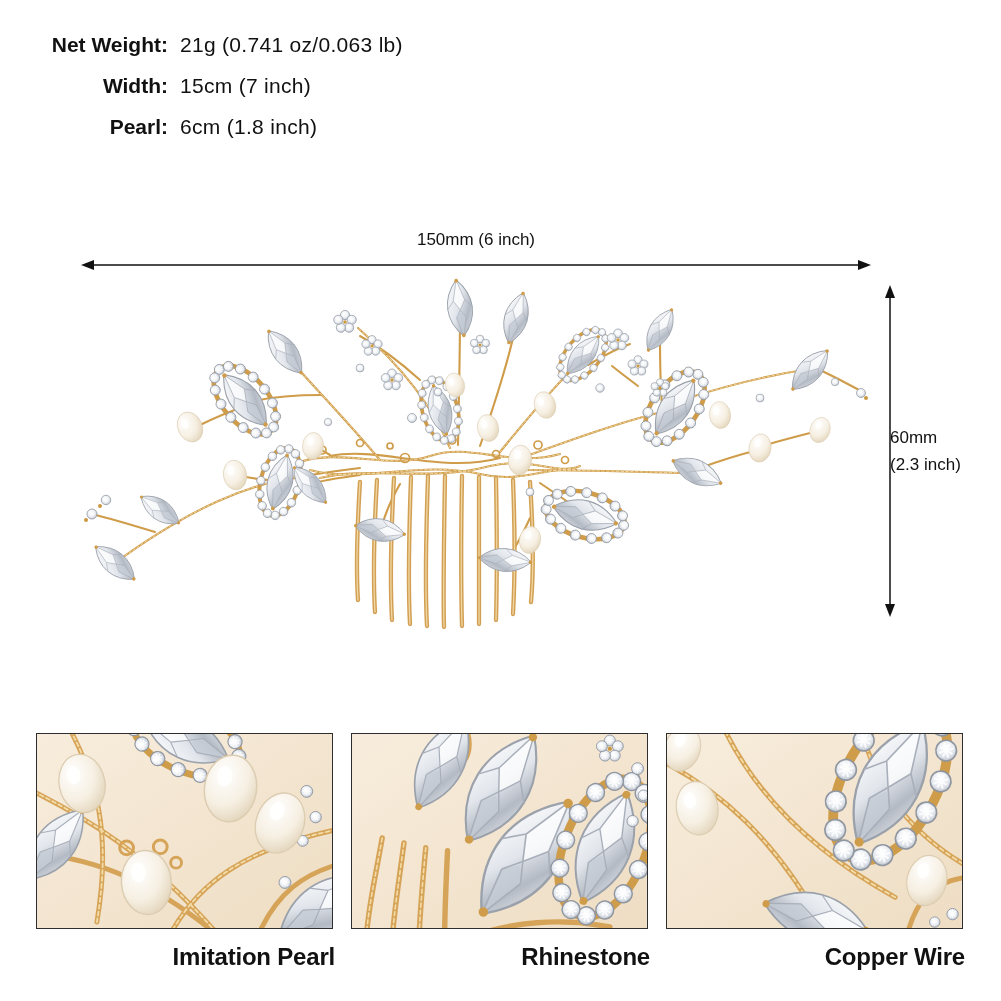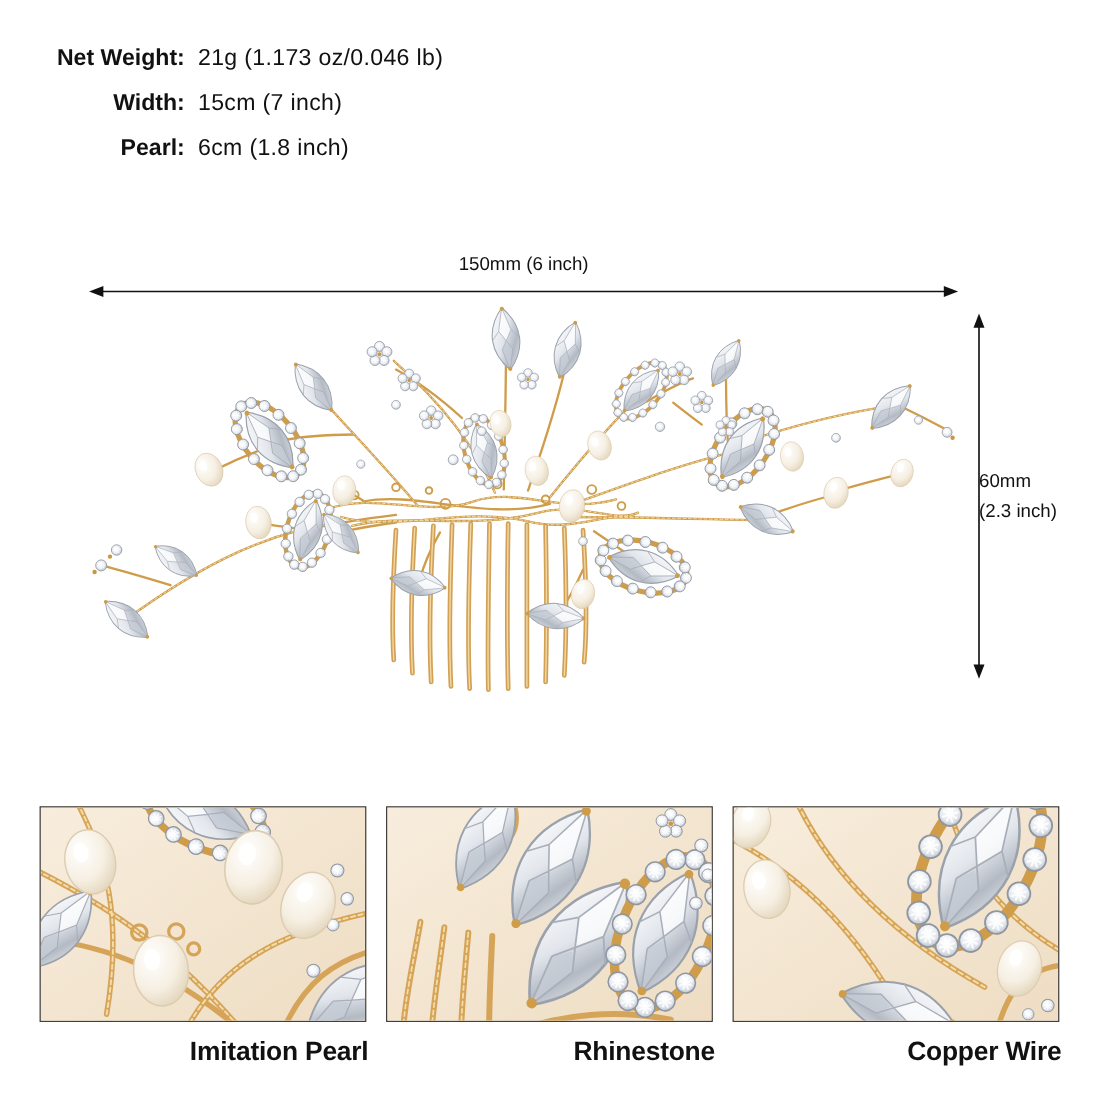--- a/index.html
+++ b/index.html
@@ -8,21 +8,21 @@
   }
   *{box-sizing:border-box;}
   html,body{margin:0;padding:0;}
   body{
     width:1001px;height:1001px;position:relative;overflow:hidden;
     background:var(--background);color:var(--text);
     font-family:"Liberation Sans", sans-serif;
   }
   
   .spec-block{position:absolute;left:36px;top:24px;}
-  .spec-row{display:flex;align-items:flex-end;height:41px;font-size:21px;}
+  .spec-row{display:flex;align-items:center;height:41px;font-size:21px;}
   .spec-label{font-weight:700;width:132px;text-align:right;white-space:nowrap;}
   .spec-value{margin-left:12px;white-space:nowrap;letter-spacing:.3px;}
   
   .dim-width{position:absolute;left:80px;top:230px;width:792px;}
   .dim-width-label{text-align:center;font-size:17px;margin-bottom:8px;}
   .dim-width svg{display:block;}
   
   .dim-height-arrow{position:absolute;left:883px;top:284px;}
   .dim-height-labels{position:absolute;left:890px;top:424px;width:84px;text-align:left;font-size:17px;line-height:27px;}
   
@@ -103,21 +103,21 @@
       <use href="#rh" transform="translate(-15.6,-25.4) scale(0.95)"></use>
       <use href="#rh" transform="translate(-8.5,-34.7) scale(0.95)"></use>
       <use href="#mq" transform="scale(1.05)"></use>
     </g>
   </defs>
 </svg>
 
 <section class="spec-block">
   <div class="spec-row">
     <span class="spec-label">Net Weight:</span>
-    <span class="spec-value">21g (1.173 oz/0.046 lb)</span>
+    <span class="spec-value">21g (0.741 oz/0.063 lb)</span>
   </div>
   <div class="spec-row">
     <span class="spec-label">Width:</span>
     <span class="spec-value">15cm (7 inch)</span>
   </div>
   <div class="spec-row">
     <span class="spec-label">Pearl:</span>
     <span class="spec-value">6cm (1.8 inch)</span>
   </div>
 </section>

